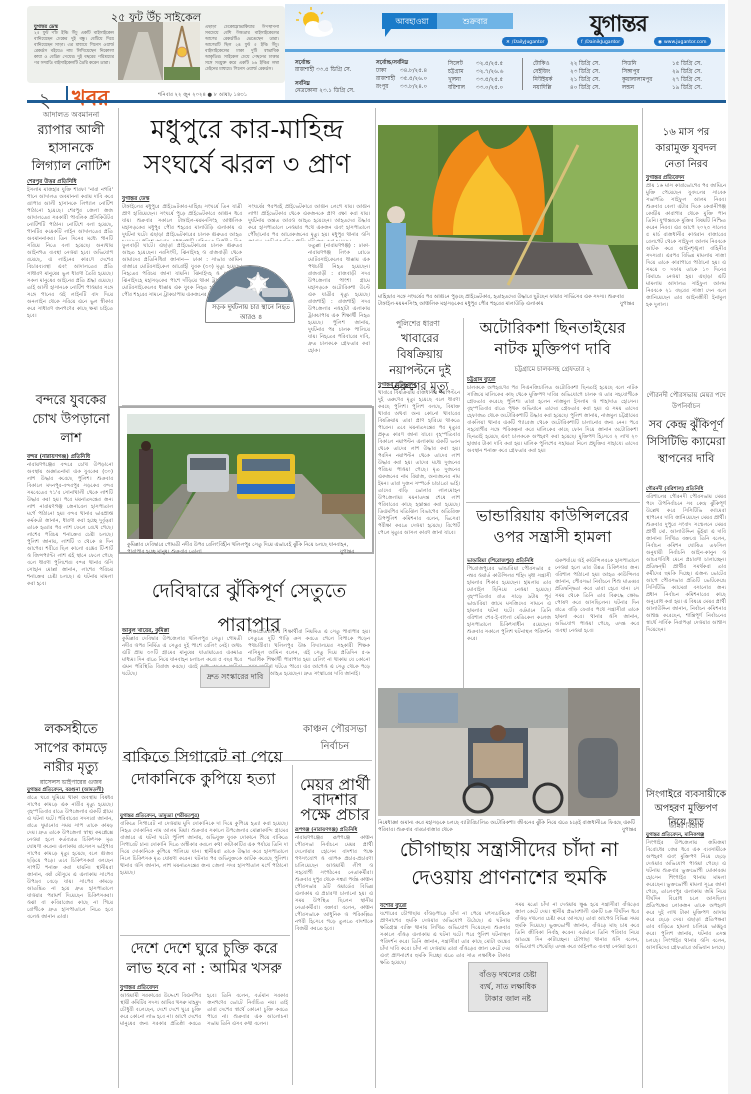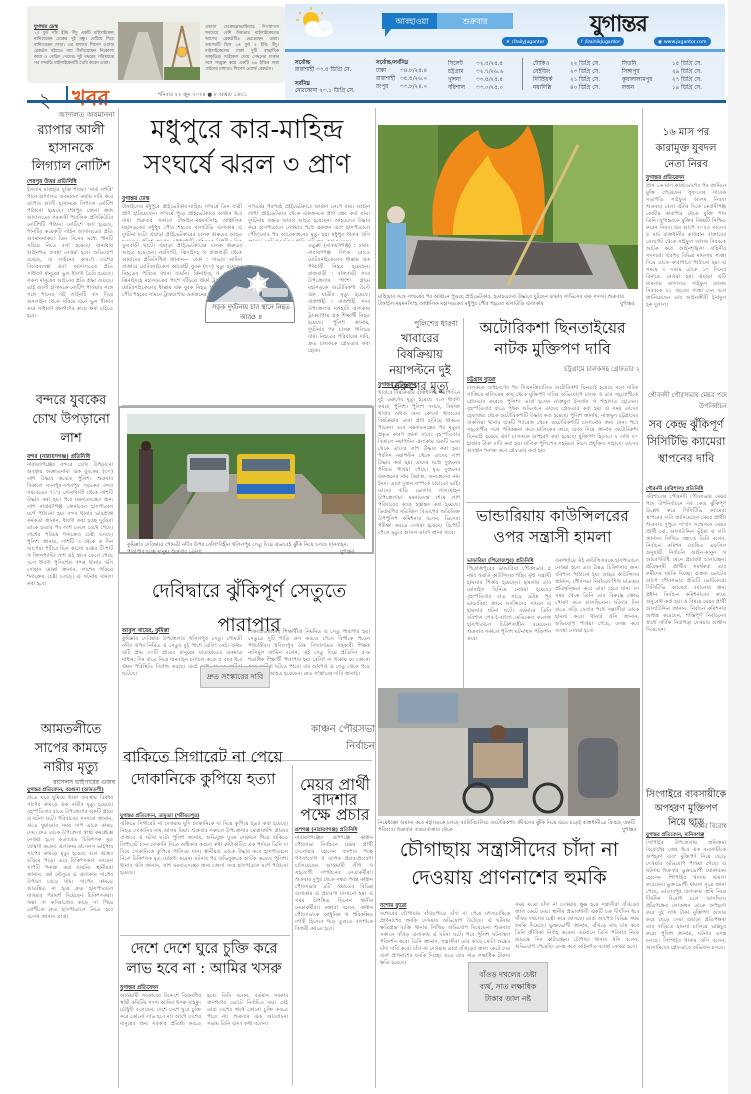--- a/index.html
+++ b/index.html
@@ -1,39 +1,40 @@
 <!DOCTYPE html>
 <html><head>
 <meta charset="utf-8">
 <style>
 *{box-sizing:border-box;margin:0;padding:0}
 html,body{width:751px;height:1094px;background:#fff;overflow:hidden}
 body{position:relative;font-family:"DejaVu Serif",serif;color:#222}
 .abs{position:absolute}
 .txt{font-family:"DejaVu Sans",sans-serif;font-size:5.2px;line-height:7px;color:#555;text-align:justify;overflow:hidden}
 .hl{font-family:"DejaVu Serif",serif;color:#111;text-align:center;font-weight:normal}
-.kicker{font-family:"DejaVu Sans",sans-serif;font-size:7.5px;color:#555;text-align:right}
+.kicker{font-family:"DejaVu Sans",sans-serif;font-size:7.5px;color:#555;text-align:center}
 .byline{font-family:"DejaVu Sans",sans-serif;font-size:5.5px;color:#333;text-decoration:underline;font-weight:bold}
 .photo{overflow:hidden}
 .caption{font-family:"DejaVu Sans",sans-serif;font-size:5.2px;line-height:7px;color:#444}
 .vrule{position:absolute;width:1px;background:#bbb}
 .hrule{position:absolute;height:1px;background:#bbb}
 
 #top-feature{left:27px;top:6px;width:258px;height:77px;background:#eef0ec;border-radius:4px}
 #weather{left:285px;top:4px;width:440px;height:98px;background:#e8f1fa}
 #weather-band{left:285px;top:4px;width:440px;height:42px;background:linear-gradient(#dbe9f6,#eaf3fb)}
 .wtab{position:absolute;font-family:"DejaVu Sans",sans-serif;font-size:8px;color:#fff;display:flex;align-items:center;justify-content:center}
 .social{position:absolute;height:9px;border-radius:5px;background:#1f74c6;color:#fff;font-family:"DejaVu Sans",sans-serif;font-size:4.6px;display:flex;align-items:center;padding:0 4px;gap:2px}
 .wrow{position:absolute;font-family:"DejaVu Sans",sans-serif;font-size:5.6px;color:#444;white-space:nowrap}
 #masthead-bar{left:27px;top:100px;width:699px;height:3px;background:#1f5d95}
 </style>
 </head>
 <body>
 
 <div id="top-feature" class="abs">
+  <div class="abs hl" style="left:0;top:3px;width:258px;font-size:11px">২৫ ফুট উঁচু সাইকেল</div>
   <div class="abs byline" style="left:7px;top:17px;font-size:4.8px">যুগান্তর ডেস্ক</div>
   <div class="abs txt" style="left:7px;top:24px;width:80px;height:50px;font-size:4.3px;line-height:6px">২৫ ফুট পাঁচ ইঞ্চি উঁচু একটি বাইসাইকেল বানিয়েছেন চেকের দুই বন্ধু। বেটিয়ে দিয়ে বানিয়েছেন সাড়া। এর মাধ্যমে গিনেস ওয়ার্ল্ড রেকর্ডস বইয়েও নাম লিখিয়েছেন নিকোলা কায়া ও বেডিচ পেয়ের। দুই বছরের পরিশ্রমের পর সম্প্রতি বাইসাইকেলটি তৈরি করেন তারা।</div>
   <div class="abs photo" style="left:91px;top:16px;width:82px;height:58px;background:linear-gradient(90deg,#b9b0a1 0 55%,#e8e6dd 55% 100%)">
     <svg width="82" height="58">
       <rect x="0" y="0" width="45" height="58" fill="#a7a296"></rect>
       <polygon points="5,58 20,10 30,10 44,58" fill="#cfccc2"></polygon>
       <line x1="52" y1="56" x2="64" y2="4" stroke="#9a7d55" stroke-width="2"></line>
       <line x1="76" y1="56" x2="64" y2="4" stroke="#9a7d55" stroke-width="2"></line>
       <circle cx="64" cy="30" r="5" fill="#f1c040" stroke="#a56" stroke-width="0.5"></circle>
       <rect x="46" y="45" width="36" height="13" fill="#6c8a4f"></rect>
@@ -126,21 +127,21 @@
 
 <div class="abs kicker" style="left:27px;top:109px;width:88px">আদালত অবমাননা</div>
 <div class="abs hl" style="left:27px;top:121px;width:88px;font-size:13px;line-height:18px">র‌্যাপার আলী হাসানকে লিগ্যাল নোটিশ</div>
 <div class="abs byline" style="left:27px;top:178px">শেরপুর উত্তর প্রতিনিধি</div>
 <div class="abs txt" style="left:27px;top:186px;width:86px;height:200px">ইসলাম মাজহার যুক্তি শারফা 'নারা নগরি' গানে আদালত অবমাননা করায় দাবি করে র‌্যাপার আলী হাসানকে লিগ্যাল নোটিশ পাঠানো হয়েছে। শেরপুর জেলা জজ আদালতের সরকারী পাবলিক প্রসিকিউটর নোটিশটি পাঠান। নোটিশে বলা হয়েছে, গানটির কয়েকটি লাইন আদালতের প্রতি অবমাননাকর। তিন দিনের মধ্যে গানটি সরিয়ে নিতে বলা হয়েছে। অন্যথায় আইনগত ব্যবস্থা নেওয়া হবে। অভিযোগ রয়েছে, এ লাইনের কারণে দেশের বিচারব্যবস্থা এবং আদালতের প্রতি সাধারণ মানুষের ভুল ধারণা তৈরি হয়েছে। সকল মানুষের আইনের প্রতি শ্রদ্ধা রয়েছে। তাই আলী হাসানকে নোটিশ পাওয়ার সঙ্গে সঙ্গে গানের ওই লাইনটি বাদ দিয়ে অনলাইন থেকে সরিয়ে এনে ভুল স্বীকার করে সাধারণ জনগণের কাছে ক্ষমা চাইতে হবে।</div>
 
 <div class="abs hl" style="left:27px;top:390px;width:88px;font-size:13px;line-height:19px">বন্দরে যুবকের চোখ উপড়ানো লাশ</div>
 <div class="abs byline" style="left:27px;top:453px">বন্দর (নারায়ণগঞ্জ) প্রতিনিধি</div>
 <div class="abs txt" style="left:27px;top:461px;width:86px;height:230px">নারায়ণগঞ্জের বন্দরে চোখ উপড়ানো অবস্থায় অজ্ঞাতনামা এক যুবকের (৩০) লাশ উদ্ধার করেছে পুলিশ। শুক্রবার বিকালে মদনপুর-বন্দরপুর সড়কের বন্দর সমবেতের ৭১'র সোনাখালী থেকে লাশটি উদ্ধার করা হয়। পরে ময়নাতদন্তের জন্য লাশ নারায়ণগঞ্জ জেনারেল হাসপাতাল মর্গে পাঠানো হয়। বন্দর থানার ভারপ্রাপ্ত কর্মকর্তা জানান, ধারণা করা হচ্ছে দুর্বৃত্তরা তাকে হত্যার পর লাশ ফেলে রেখে গেছে। লাশের পরিচয় শনাক্তের চেষ্টা চলছে। পুলিশ জানায়, লাশটি ৩ থেকে ৪ দিন আগের। শরীরে ছিল কালো রঙের টি-শার্ট ও জিন্সপ্যান্ট। লাশ এই স্থানে ফেলে গেছে বলে ধারণা পুলিশের। বন্দর থানার ওসি সোহান মোল্লা জানান, লাশের পরিচয় শনাক্তের চেষ্টা চলছে। এ ঘটনায় মামলা করা হবে।</div>
 
-<div class="abs hl" style="left:27px;top:719px;width:88px;font-size:13px;line-height:19px">আমতলীতে সাপের কামড়ে নারীর মৃত্যু</div>
+<div class="abs hl" style="left:27px;top:719px;width:88px;font-size:13px;line-height:19px">লকসহীতে সাপের কামড়ে নারীর মৃত্যু</div>
 <div class="abs kicker" style="left:27px;top:777px;width:88px;font-size:6px">রাসেলস ভাইপারের গুজব</div>
 <div class="abs byline" style="left:27px;top:786px;font-size:5px">যুগান্তর প্রতিবেদন, বরগুনা (আমতলী)</div>
 <div class="abs txt" style="left:27px;top:794px;width:86px;height:290px">রাতে ঘরে ঘুমিয়ে থাকা অবস্থায় বিষধর সাপের কামড়ে এক নারীর মৃত্যু হয়েছে। বৃহস্পতিবার রাতে উপজেলার একটি গ্রামে এ ঘটনা ঘটে। পরিবারের সদস্যরা জানান, রাতে ঘুমানোর সময় সাপ তাকে কামড় দেয়। দ্রুত তাকে উপজেলা স্বাস্থ্য কমপ্লেক্সে নেওয়া হলে কর্তব্যরত চিকিৎসক মৃত ঘোষণা করেন। এলাকায় রাসেলস ভাইপার সাপের কামড়ে মৃত্যু হয়েছে বলে গুজব ছড়িয়ে পড়ে। তবে চিকিৎসকরা বলছেন সাপটি শনাক্ত করা যায়নি। স্থানীয়রা জানান, বর্ষা মৌসুমে এ এলাকায় সাপের উপদ্রব বেড়ে যায়। সাপের কামড়ে আতঙ্কিত না হয়ে দ্রুত হাসপাতালে যাওয়ার পরামর্শ দিয়েছেন চিকিৎসকরা। ওঝা বা কবিরাজের কাছে না গিয়ে রোগীকে দ্রুত হাসপাতালে নিতে হবে বলেও জানান তারা।</div>
 
 <div class="vrule" style="left:118px;top:108px;height:980px"></div>
 
 <div class="abs hl" style="left:122px;top:112px;width:250px;font-size:26px;line-height:35px;color:#111">মধুপুরে কার-মাহিন্দ্র সংঘর্ষে ঝরল ৩ প্রাণ</div>
 <div class="abs byline" style="left:122px;top:195px">যুগান্তর ডেস্ক</div>
 <div class="abs txt" style="left:122px;top:203px;width:120px;height:38px">টাঙ্গাইলের মধুপুরে প্রাইভেটকার-মাহিন্দ্র সংঘর্ষে তিন যাত্রী প্রাণ হারিয়েছেন। সংঘর্ষে পুড়ে প্রাইভেটকারে আগুন ধরে যায়। শুক্রবার সকালে টাঙ্গাইল-ময়মনসিংহ আঞ্চলিক মহাসড়কের মধুপুর পৌর শহরের মালাউড়ি এলাকায় এ দুর্ঘটনা ঘটে। এছাড়া প্রাইভেটকারের চালক গুরুতর আহত হয়েছেন। পুলিশ জানায়, মধুপুরগামী মাহিন্দ্রকে বিপরীত দিক থেকে আসা প্রাইভেটকার ধাক্কা দেয়।</div>
 <div class="abs txt" style="left:248px;top:203px;width:122px;height:38px">সংঘর্ষের পরপরই প্রাইভেটকারে আগুন লেগে যায়। আগুন লাগা প্রাইভেটকার থেকে একজনকে প্রাণ রক্ষা করা যায়। দুর্ঘটনায় অন্তত আরও আহত হয়েছেন। আহতদের উদ্ধার করে হাসপাতালে নেওয়ার পথে একজন এবং হাসপাতালে পৌঁছানোর পর আরেকজনের মৃত্যু হয়। মধুপুর থানার ওসি জানান, দুর্ঘটনাকবলিত গাড়ি দুটি জব্দ করা হয়েছে।</div>

